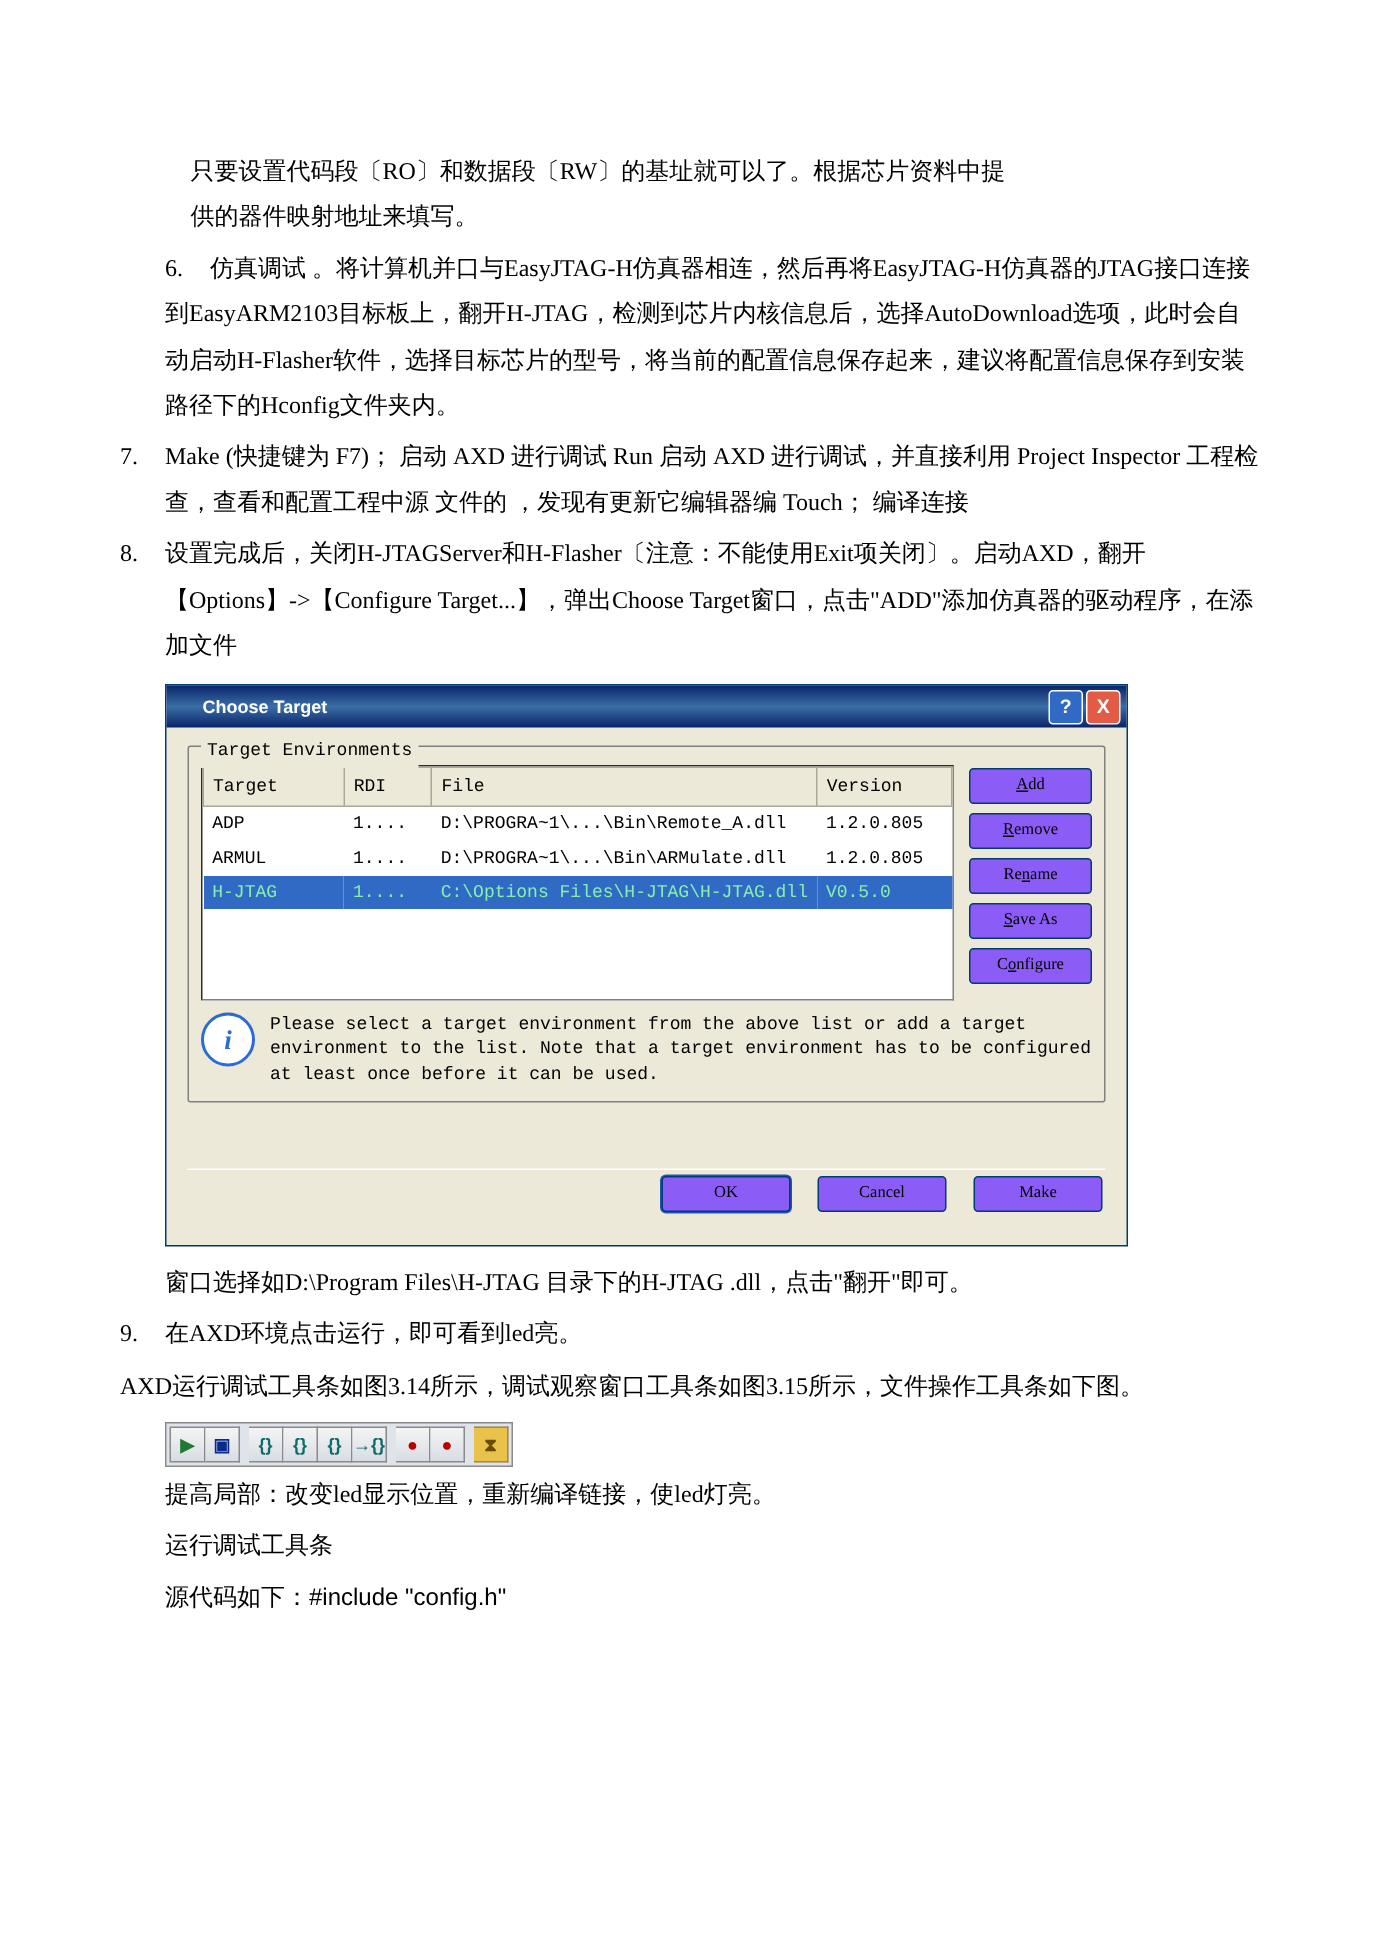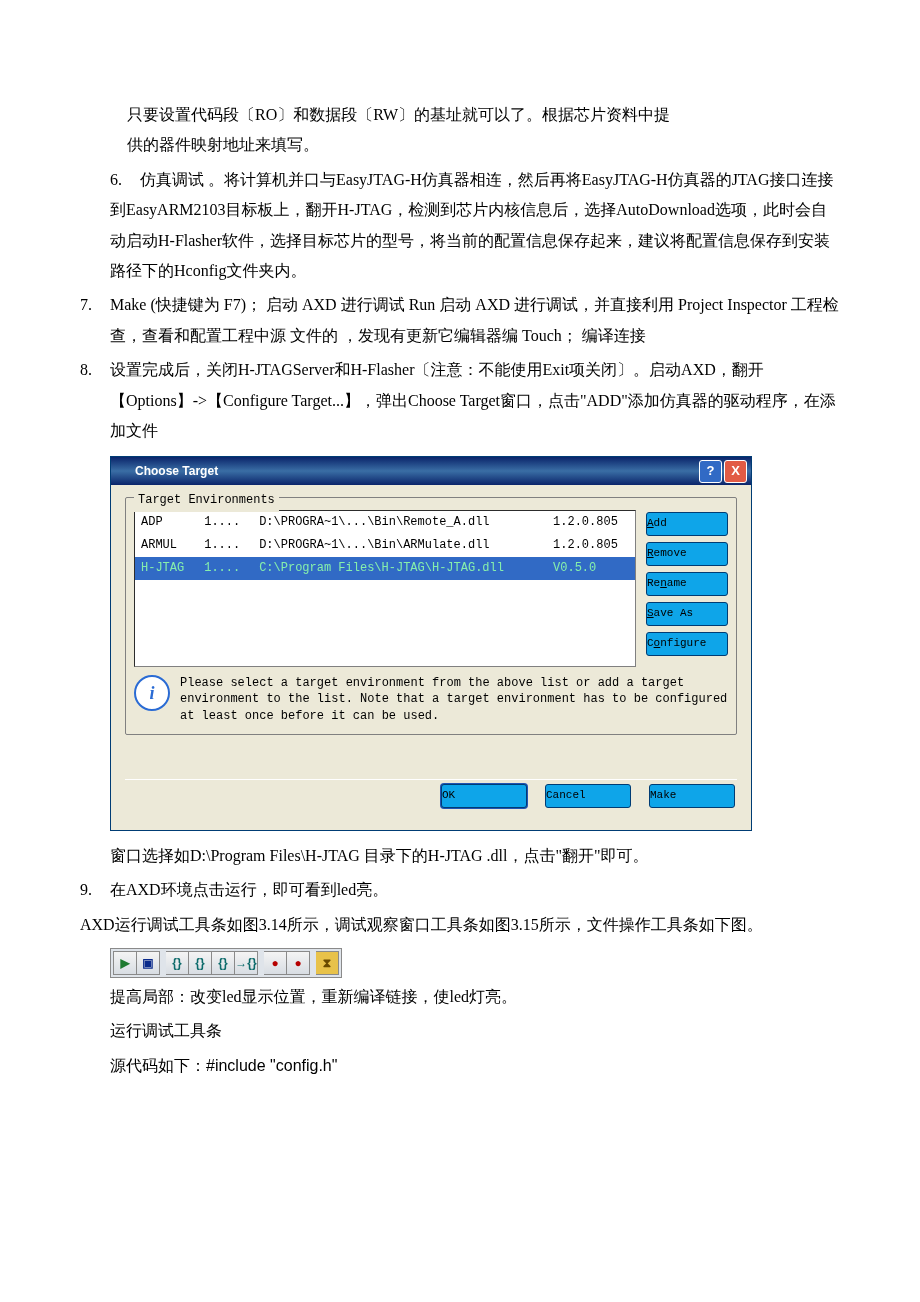--- a/index.html
+++ b/index.html
@@ -17,21 +17,21 @@
   .dlg-body{padding:12px 14px 14px}
   .group{border:1px solid #808080;border-radius:2px;padding:12px 8px 10px;position:relative}
   .group-label{position:absolute;top:-9px;left:8px;background:#ece9d8;padding:0 4px;color:#000;font-family:"Courier New",monospace;font-size:12px}
   .env-layout{display:flex;gap:10px}
   .env-table{flex:1;background:#fff;border:1px inset #808080;font-family:"Courier New",monospace;font-size:12px;height:155px}
   .env-table table{width:100%;border-collapse:collapse}
   .env-table th{background:#ece9d8;text-align:left;font-weight:normal;padding:1px 6px;border:1px solid #aca899}
   .env-table td{padding:0 6px;white-space:nowrap}
   .env-table tr.sel td{background:#316ac5;color:#86efac}
   .side-btns{display:flex;flex-direction:column;gap:6px;padding-top:2px}
-  .wbtn{width:80px;height:22px;background:#0ea5e9;border:1px solid #003c74;font-family:Liberation Mono, monospace;font-size:11px;text-align:left;line-height:20px;border-radius:3px}
+  .wbtn{width:80px;height:22px;background:#8b5cf6;border:1px solid #003c74;font-family:Liberation Serif, serif;font-size:11px;text-align:center;line-height:20px;border-radius:3px}
   .wbtn .ul{text-decoration:underline}
   .info-row{display:flex;align-items:flex-start;gap:10px;margin-top:8px;font-family:"Courier New",monospace;font-size:12px}
   .info-icon{width:32px;height:32px;border-radius:50%;background:#fff;border:2px solid #2a6bd4;display:flex;align-items:center;justify-content:center;color:#2a6bd4;font-weight:bold;font-size:18px;font-family:Georgia,serif;font-style:italic;flex-shrink:0}
   .info-text{line-height:1.35}
   .dlg-footer{display:flex;justify-content:flex-end;gap:18px;margin-top:44px;padding:4px 2px 8px 2px;border-top:1px solid #fff}
   .dlg-footer .wbtn{width:84px}
   .wbtn.default{box-shadow:0 0 0 1px #2254b3}
   .toolbar{display:inline-flex;align-items:center;margin:4px 0 4px 30px;background:#dfe4ea;border:1px solid #8a8a8a;padding:2px}
   .tbicon{width:22px;height:22px;border:1px solid #8a8a8a;margin-right:0px;display:flex;align-items:center;justify-content:center;font-size:12px;font-weight:bold;font-family:Arial,sans-serif;background:linear-gradient(#f4f4f4,#d8dde3)}
   .tbicon+.tbicon{border-left:none}
@@ -79,36 +79,42 @@
           <span>X</span>
         </div>
     </div>
     <div class="dlg-body">
       <div class="group">
         <div class="group-label">Target Environments</div>
         <div class="env-layout">
           <div class="env-table">
             <table>
               <tbody>
+                  <tr>
+                <th style="width:90px">Target</th>
+                <th style="width:48px">RDI</th>
+                <th>File</th>
+                <th style="width:80px">Version</th>
+              </tr>
               <tr>
                 <td>ADP</td>
                 <td>1....</td>
                 <td>D:\PROGRA~1\...\Bin\Remote_A.dll</td>
                 <td>1.2.0.805</td>
               </tr>
               <tr>
                 <td>ARMUL</td>
                 <td>1....</td>
                 <td>D:\PROGRA~1\...\Bin\ARMulate.dll</td>
                 <td>1.2.0.805</td>
               </tr>
               <tr class="sel">
                 <td>H-JTAG</td>
                 <td>1....</td>
-                <td>C:\Program Files\H-JTAG\H-JTAG.dll</td>
+                <td>C:\Options Files\H-JTAG\H-JTAG.dll</td>
                 <td>V0.5.0</td>
               </tr>
             </tbody>
               </table>
           </div>
           <div class="side-btns">
             <div class="wbtn"><span></span><span class="ul">A</span><span>dd</span></div>
             <div class="wbtn"><span></span><span class="ul">R</span><span>emove</span></div>
             <div class="wbtn"><span>Re</span><span class="ul">n</span><span>ame</span></div>
             <div class="wbtn"><span></span><span class="ul">S</span><span>ave As</span></div>

